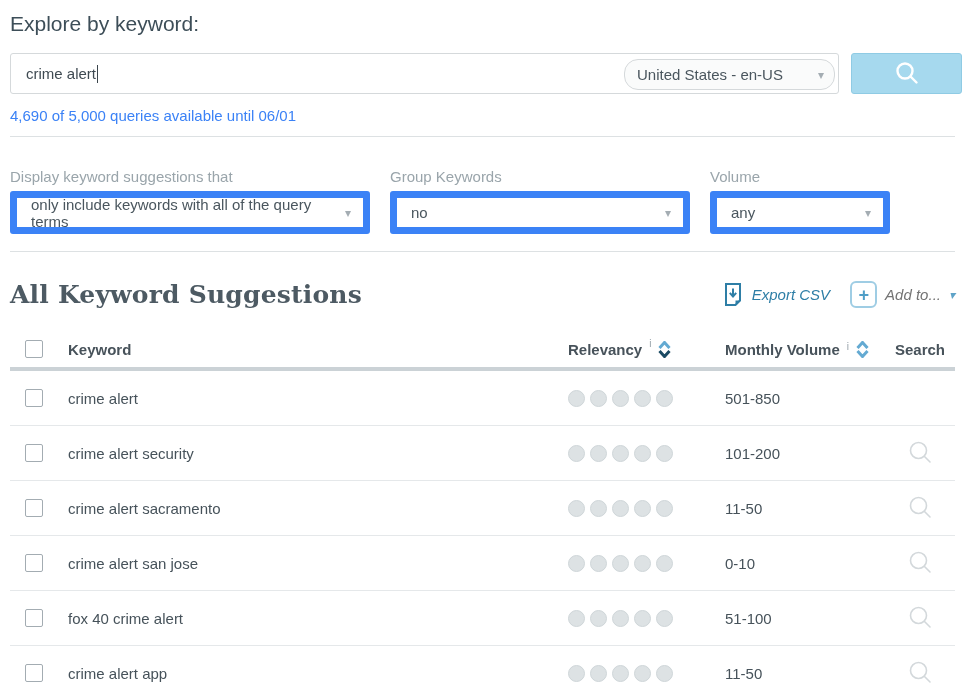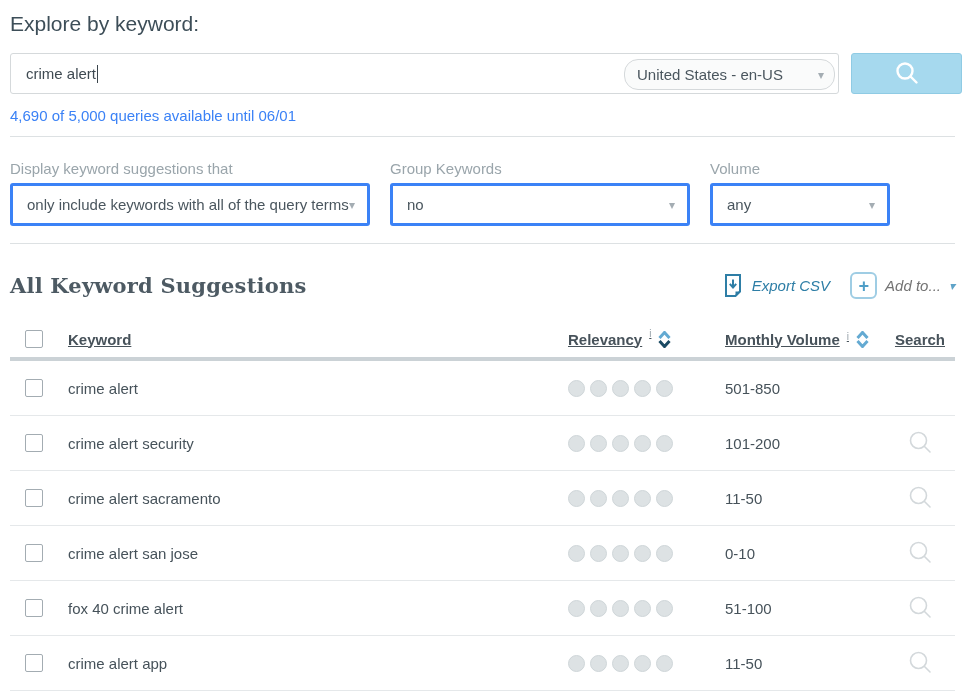--- a/index.html
+++ b/index.html
@@ -47,41 +47,41 @@
     background: #a6d9ee;
     border: 1px solid #8fcbe4; border-radius: 3px;
     display: flex; align-items: center; justify-content: center;
     cursor: pointer;
   }
   .queries-note { margin-top: 13px; font-size: 15px; color: #3b82f6; }
   .divider { height: 1px; background: #dde1e3; margin-top: 12px; }
   .divider-2 { height: 1px; background: #dde1e3; margin-top: 17px; }
 
   
-  .filters { display: flex; margin-top: 23px; }
+  .filters { display: flex; margin-top: 31px; }
   .filter-group-1 { width: 360px; }
   .filter-group-2 { width: 300px; margin-left: 20px; }
   .filter-group-3 { width: 180px; margin-left: 20px; }
   .filter-label { font-size: 15px; color: #9aa5ab; }
   .select {
     margin-top: 6px; height: 43px;
-    border: 3px solid #3b82f6; border-radius: 3px;
+    border: 7px solid #3b82f6; border-radius: 3px;
     background: #fff;
     display: flex; align-items: center;
     padding: 0 12px 0 14px;
     font-size: 15px; color: #4a565e;
     cursor: pointer;
   }
   .select .caret { margin-left: auto; }
 
   
   .section-row { display: flex; align-items: center; margin-top: 28px; }
   .section-title {
     font-family: "DejaVu Serif", serif;
-    font-size: 21px; font-weight: 700;
+    font-size: 25px; font-weight: 700;
     color: #4d5a63;
     letter-spacing: 0.2px;
   }
   .actions { margin-left: auto; display: flex; align-items: center; gap: 20px; font-style: italic; }
   .export-csv {
     display: flex; align-items: center; gap: 9px;
     color: #2e7ea6; font-size: 15px; cursor: pointer;
   }
   .add-to {
     display: flex; align-items: center; gap: 8px;
@@ -95,21 +95,21 @@
   }
   .add-to-label { color: #737373; font-size: 15px; }
   .add-to .caret { color: #5fa3c8; }
 
   
   .table { margin-top: 22px; }
   .thead {
     display: flex; align-items: center;
     height: 40px;
     border-bottom: 4px solid #cbd2d6;
-    font-size: 15px; font-weight: 700; color: #47525a; text-decoration: underline;
+    font-size: 15px; font-weight: 700; color: #47525a;
   }
   .row {
     display: flex; align-items: center;
     height: 55px;
     border-bottom: 1px solid #e5e8ea;
     font-size: 15px; color: #46525a;
   }
   .col-check { width: 58px; padding-left: 15px; }
   .col-keyword { flex: 1; }
   .col-rel { width: 157px; display: flex; align-items: center; }

